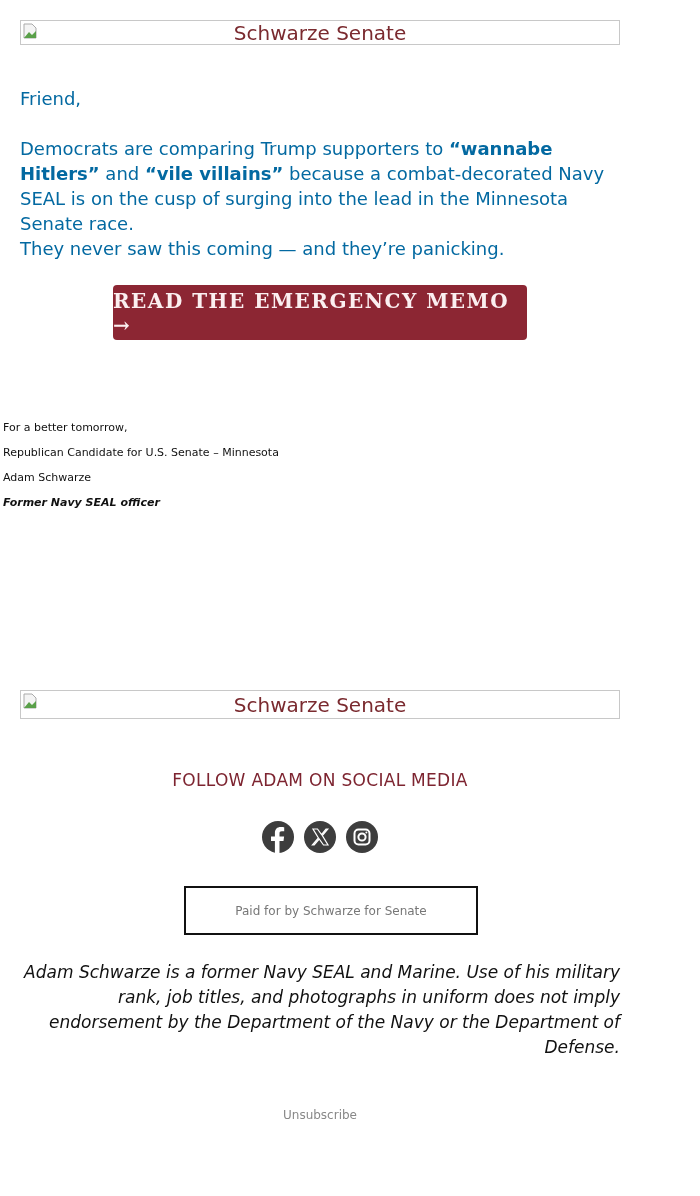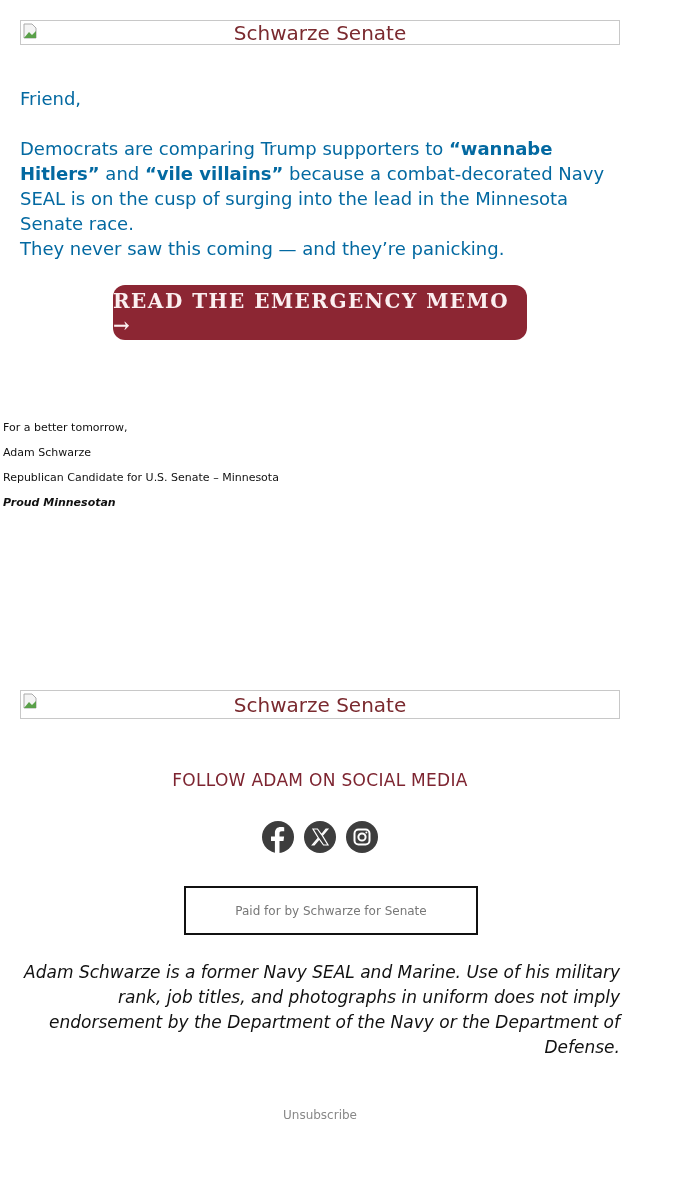--- a/index.html
+++ b/index.html
@@ -2,21 +2,21 @@
 <html><head>
 <meta charset="utf-8">
 <style>
   html, body { margin:0; padding:0; background:#ffffff; }
   body { width:700px; height:1196px; position:relative; font-family:"DejaVu Sans", sans-serif; color:#111; overflow:hidden; }
   .banner { position:absolute; left:20px; width:598px; height:23px; border:1px solid #c8c8c8; box-sizing:content-box; display:flex; align-items:center; justify-content:center; }
   .banner .broken { position:absolute; left:2px; top:2px; width:14px; height:16px; }
   .banner .alt { color:#7a2a2f; font-size:20px; font-family:"DejaVu Sans", sans-serif; }
   .p { position:absolute; left:20px; width:610px; font-size:18px; line-height:25px; color:#0369a1; }
   .p b { font-weight:bold; }
-  .cta { position:absolute; left:113px; top:285px; width:414px; height:55px; background:#8c2633; border-radius:12px; display:flex; align-items:center; justify-content:center; color:#fbeff0; font-family:"DejaVu Serif", serif; font-weight:bold; font-size:20px; letter-spacing:1.5px; text-decoration:none; }
+  .cta { position:absolute; left:113px; top:285px; width:414px; height:55px; background:#8c2633; border-radius:4px; display:flex; align-items:center; justify-content:center; color:#fbeff0; font-family:"DejaVu Serif", serif; font-weight:bold; font-size:20px; letter-spacing:1.5px; text-decoration:none; }
   .sig { position:absolute; left:3px; top:415px; font-size:11px; line-height:25px; }
   .sig div { white-space:nowrap; }
   .sig .bi { font-weight:bold; font-style:italic; }
   .follow { position:absolute; left:0; width:640px; top:770px; text-align:center; color:#7d2430; font-weight:normal; font-size:17px; letter-spacing:0.3px; }
   .social { position:absolute; top:821px; left:262px; display:flex; gap:10px; }
   .social a { width:32px; height:32px; border-radius:50%; background:#3d3d3d; display:flex; align-items:center; justify-content:center; }
   .paid { position:absolute; left:184px; top:886px; width:290px; height:45px; border:2px solid #111; display:flex; align-items:center; justify-content:center; font-size:12px; color:#777; }
   .disc { position:absolute; left:20px; width:600px; top:960px; text-align:right; font-style:italic; font-size:17px; line-height:25px; color:#111; }
   .unsub { position:absolute; left:0; width:640px; top:1062px; text-align:center; font-size:12px; color:#888; text-decoration:none;margin-top:46px; }
 </style>
@@ -36,23 +36,23 @@
 <div class="p" style="top:136px;">
   <span>Democrats are comparing Trump supporters to </span><b>“wannabe Hitlers”</b><span> and </span><b>“vile villains”</b><span> because a combat-decorated Navy SEAL is on the cusp of surging into the lead in the Minnesota Senate race.</span>
 </div>
 
 <div class="p" style="top:236px;">They never saw this coming — and they’re panicking.</div>
 
 <a class="cta">READ THE EMERGENCY MEMO →</a>
 
 <div class="sig">
   <div>For a better tomorrow,</div>
+  <div>Republican Candidate for U.S. Senate – Minnesota</div>
   <div>Adam Schwarze</div>
-  <div>Republican Candidate for U.S. Senate – Minnesota</div>
-  <div class="bi">Proud Minnesotan</div>
+  <div class="bi">Former Navy SEAL officer</div>
 </div>
 
 <div class="banner" style="top:690px; height:27px;">
   <svg class="broken" viewBox="0 0 14 16">
       <path d="M1 1h8l4 4v10H1z" fill="#f4f4f4" stroke="#aaa"></path>
       <path d="M1 15l5-6 3 3 4-4v7z" fill="#5aa04a"></path>
     </svg>
   <span class="alt">Schwarze Senate</span>
 </div>
 

